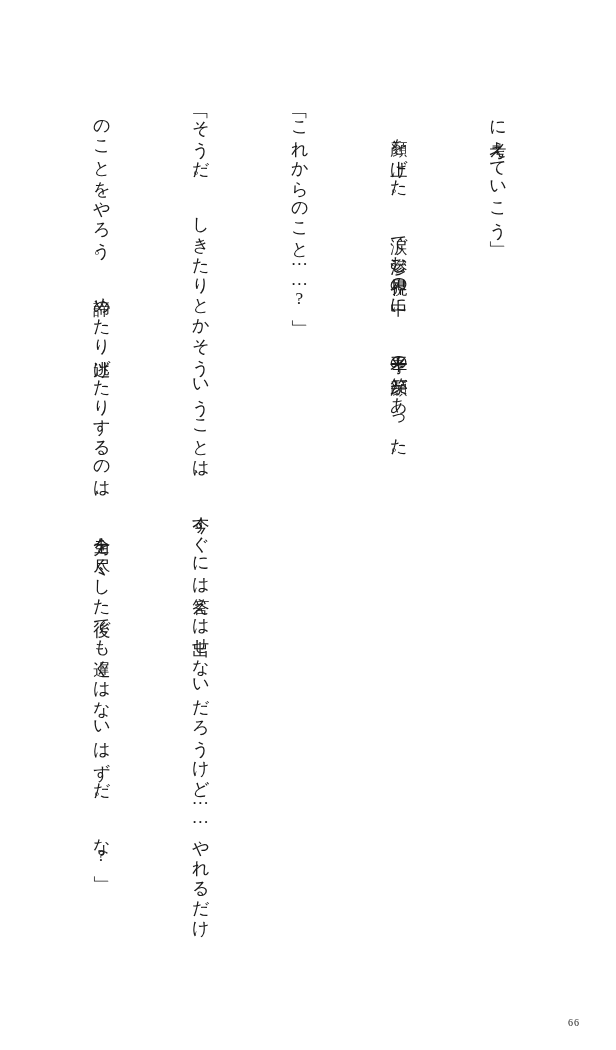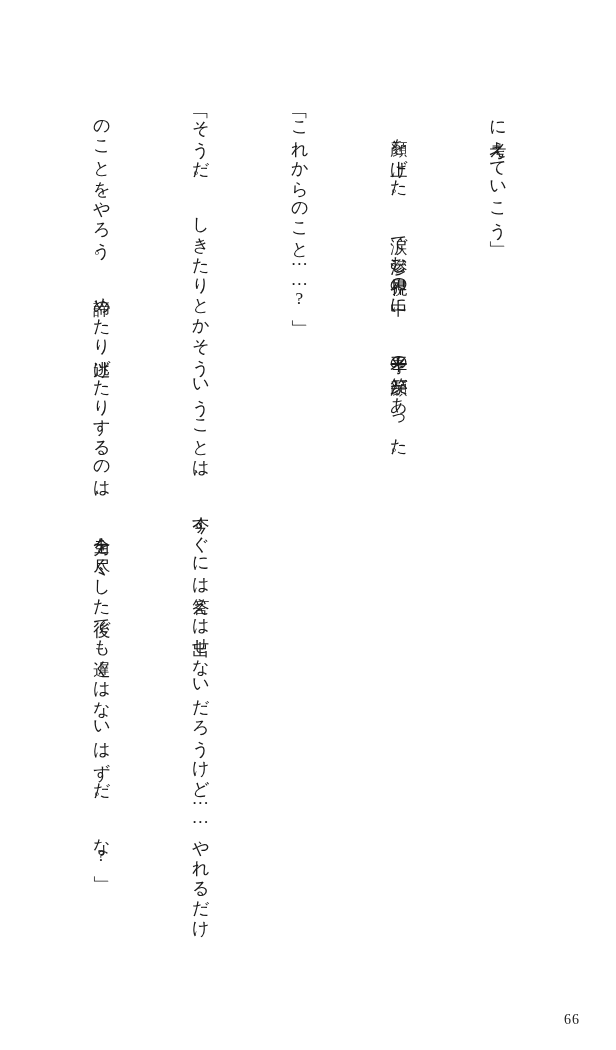--- a/index.html
+++ b/index.html
@@ -43,21 +43,21 @@
   }
 
   .vline {
     display: block;
   }
 
   .page-number {
     position: absolute;
     right: 36px;
     bottom: 22px;
-    font-size: 14px;
+    font-size: 10px;
     font-family: "Liberation Serif", "DejaVu Serif", serif;
     color: #1a1a1a;
     letter-spacing: 1px;
   }
 </style>
 </head>
 <body>
 
 <div class="page">
 

